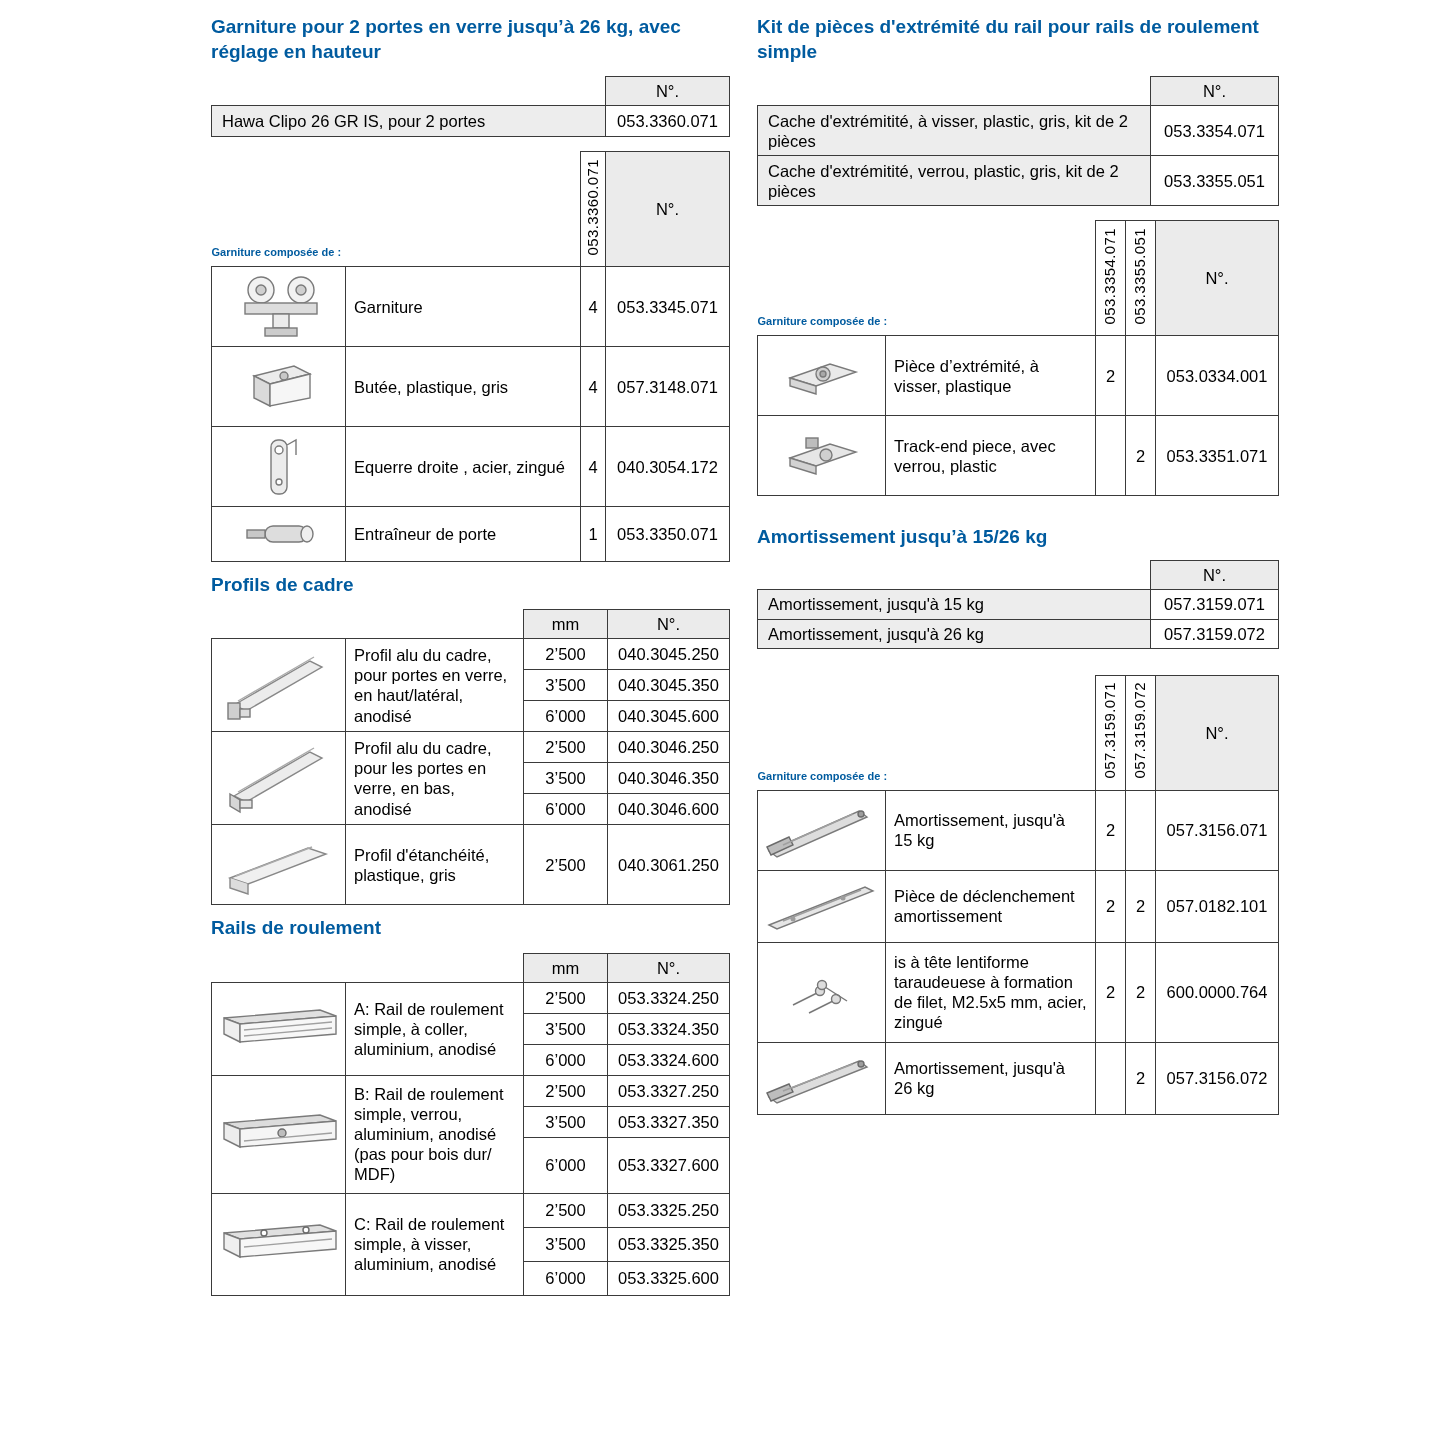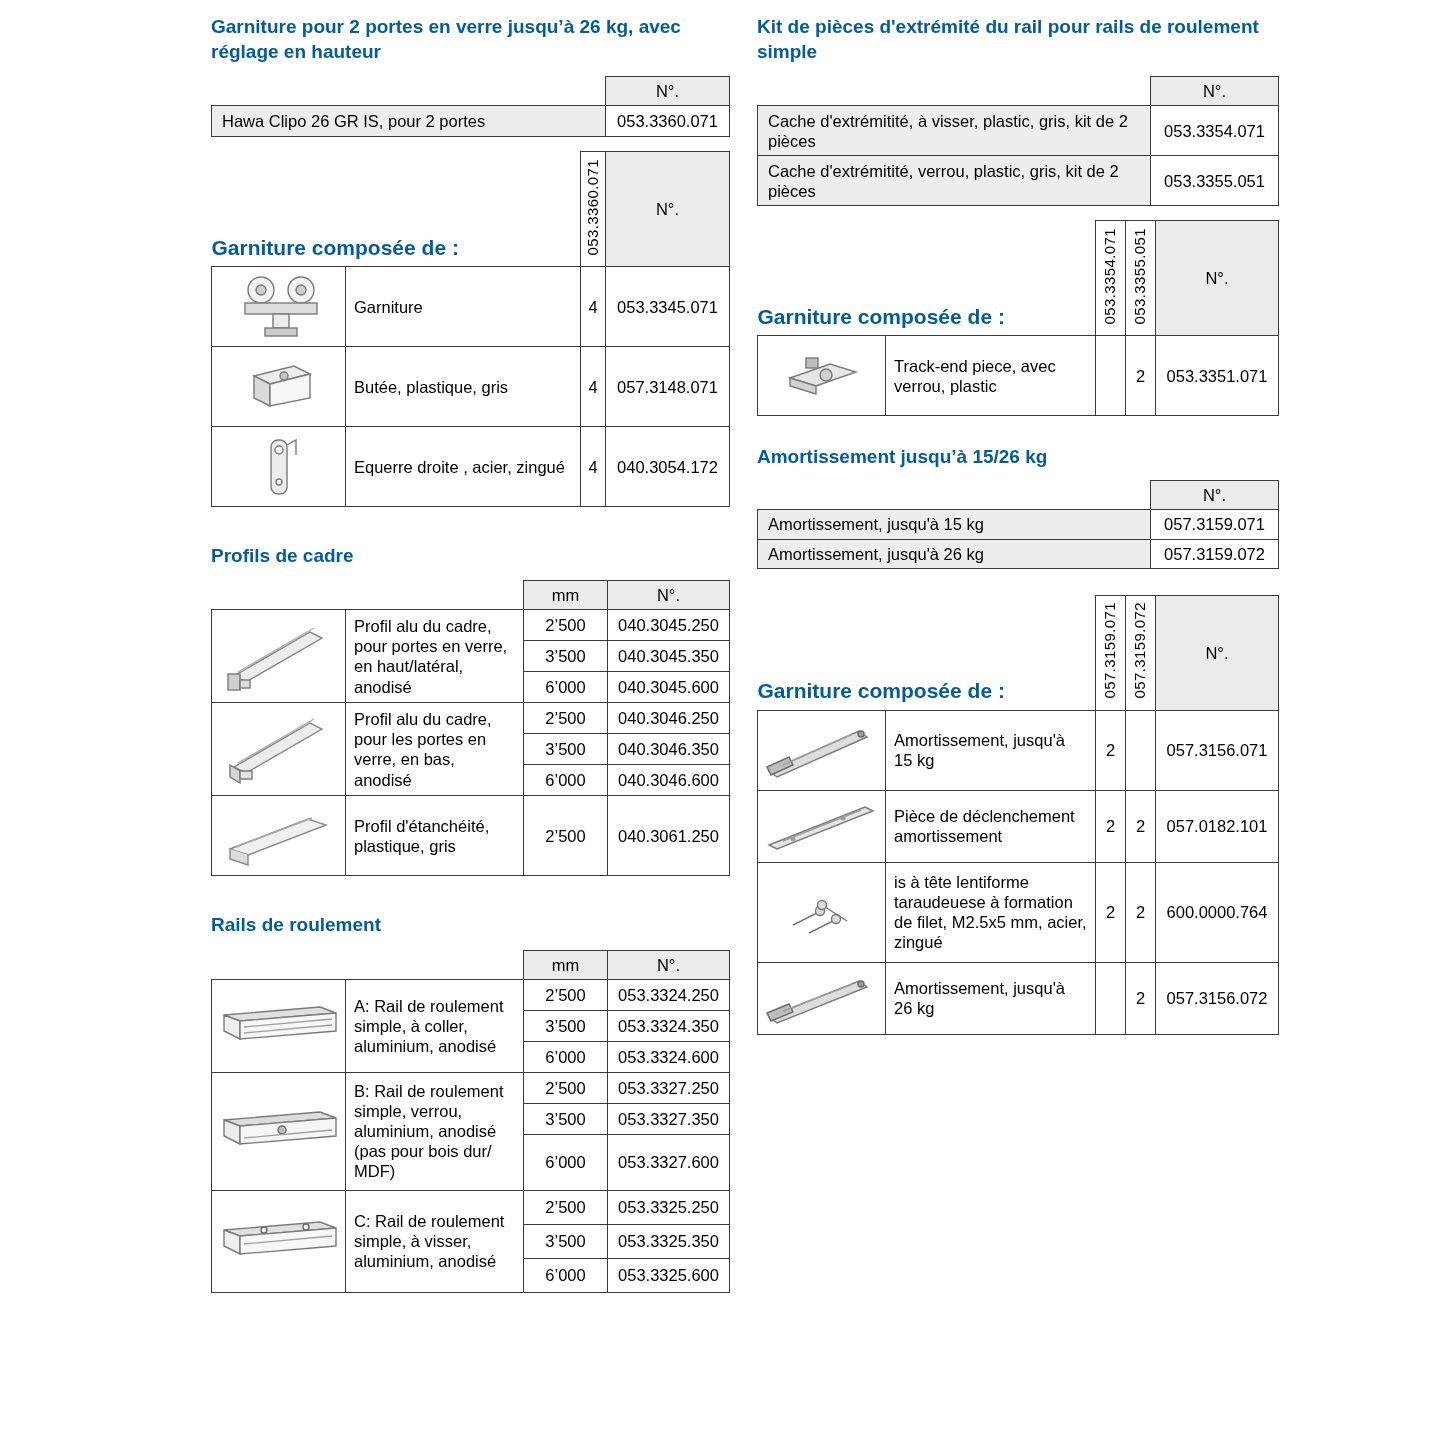--- a/index.html
+++ b/index.html
@@ -6,38 +6,38 @@
   html,body { background:#fff; }
   body {
     width:1454px; height:1453px; position:relative; overflow:hidden;
     font-family:"Liberation Sans", sans-serif; color:#000; font-size:16.5px;
   }
   .col { position:absolute; top:14px; }
   .col-left { left:211px; width:518px; }
   .col-right { left:757px; width:521px; }
 
   .sec-title { color:#005b9f; font-size:19px; font-weight:bold; line-height:1.32; margin-bottom:12px; }
-  .sub-title { color:#005b9f; font-size:21px; font-weight:bold; }
+  .sub-title { color:#005b9f; font-size:11px; font-weight:bold; }
 
   table { border-collapse:collapse; table-layout:fixed; }
   td { border:1px solid #3a3a3a; padding:4px 8px; vertical-align:middle; line-height:1.22; }
   td.blank { border:none; background:none; padding:0; }
   td.hdr { background:#ebebeb; text-align:center; }
   td.gray { background:#ededed; padding-left:10px; }
   td.num { text-align:center; padding:2px; }
   td.mm  { text-align:center; padding:2px; }
   td.qty { text-align:center; padding:2px; }
   td.img { text-align:center; padding:3px; background:#fff; }
   td.rot { text-align:center; vertical-align:middle; padding:4px 1px; }
   td.subhead-cell { vertical-align:bottom; padding:0 0 6px 0; }
   .rot-text { display:inline-block; writing-mode:vertical-rl; transform:rotate(180deg);
               white-space:nowrap; font-size:15px; letter-spacing:.4px; }
 
   .gap14 { margin-top:14px; }
-  .mt20 { margin-top:36px; margin-bottom:12px; }
+  .mt20 { margin-top:10px; margin-bottom:12px; }
   .mt28 { margin-top:28px; margin-bottom:11px; }
 
   .h26{height:26px} .h27{height:27px} .h31{height:31px} .h34{height:34px}
   .h50{height:50px} .h55{height:55px} .h56{height:56px} .h72{height:72px}
   .h75{height:75px} .h80{height:80px} .h100{height:100px} .h115{height:115px}
 
   svg { display:inline-block; vertical-align:middle; }
   svg * { stroke-width:1.4; }
 </style>
 </head>
@@ -121,20 +121,32 @@
           <circle cx="22" cy="15" r="4" fill="#ffffff" stroke="#7a7a7a"></circle>
           <circle cx="22" cy="47" r="3" fill="#ffffff" stroke="#7a7a7a"></circle>
           <path d="M30 10 L39 5 L39 20" fill="none" stroke="#7a7a7a"></path>
         </svg>
       </td>
       <td>Equerre droite , acier, zingué</td>
       <td class="qty">4</td>
       <td class="num">040.3054.172</td>
     </tr>
 
+    <tr class="h55">
+      <td class="img">
+        <svg width="92" height="36" viewBox="0 0 92 36">
+          <rect x="32" y="10" width="42" height="16" rx="8" fill="#dddddd" stroke="#7a7a7a"></rect>
+          <ellipse cx="74" cy="18" rx="6" ry="8" fill="#efefef" stroke="#7a7a7a"></ellipse>
+          <rect x="14" y="14" width="18" height="8" fill="#c8c8c8" stroke="#7a7a7a"></rect>
+        </svg>
+      </td>
+      <td>Entraîneur de porte</td>
+      <td class="qty">1</td>
+      <td class="num">053.3350.071</td>
+    </tr>
 
   </tbody>
     </table>
 
   <div class="sec-title mt20">Profils de cadre</div>
 
   <table style="width:518px">
     <colgroup>
         <col style="width:134px">
         <col style="width:178px">
@@ -336,20 +348,34 @@
       </td>
       <td class="rot">
         <span class="rot-text">053.3354.071</span>
       </td>
       <td class="rot">
         <span class="rot-text">053.3355.051</span>
       </td>
       <td class="hdr">N°.</td>
     </tr>
 
+    <tr class="h80">
+      <td class="img">
+        <svg width="88" height="56" viewBox="0 0 88 56">
+          <polygon points="12,30 52,16 78,24 38,38" fill="#eaeaea" stroke="#7a7a7a"></polygon>
+          <polygon points="12,30 38,38 38,46 12,38" fill="#d8d8d8" stroke="#7a7a7a"></polygon>
+          <circle cx="45" cy="26" r="7" fill="#cfcfcf" stroke="#7a7a7a"></circle>
+          <circle cx="45" cy="26" r="3" fill="#a8a8a8" stroke="#7a7a7a"></circle>
+        </svg>
+      </td>
+      <td>Pièce d’extrémité, à visser, plastique</td>
+      <td class="qty">2</td>
+      <td class="qty"></td>
+      <td class="num">053.0334.001</td>
+    </tr>
 
 
     <tr class="h80">
       <td class="img">
         <svg width="88" height="56" viewBox="0 0 88 56">
           <polygon points="12,30 52,16 78,24 38,38" fill="#e6e6e6" stroke="#7a7a7a"></polygon>
           <polygon points="12,30 38,38 38,46 12,38" fill="#d2d2d2" stroke="#7a7a7a"></polygon>
           <rect x="28" y="10" width="12" height="10" fill="#bdbdbd" stroke="#7a7a7a"></rect>
           <circle cx="48" cy="27" r="6" fill="#cfcfcf" stroke="#7a7a7a"></circle>
         </svg>

